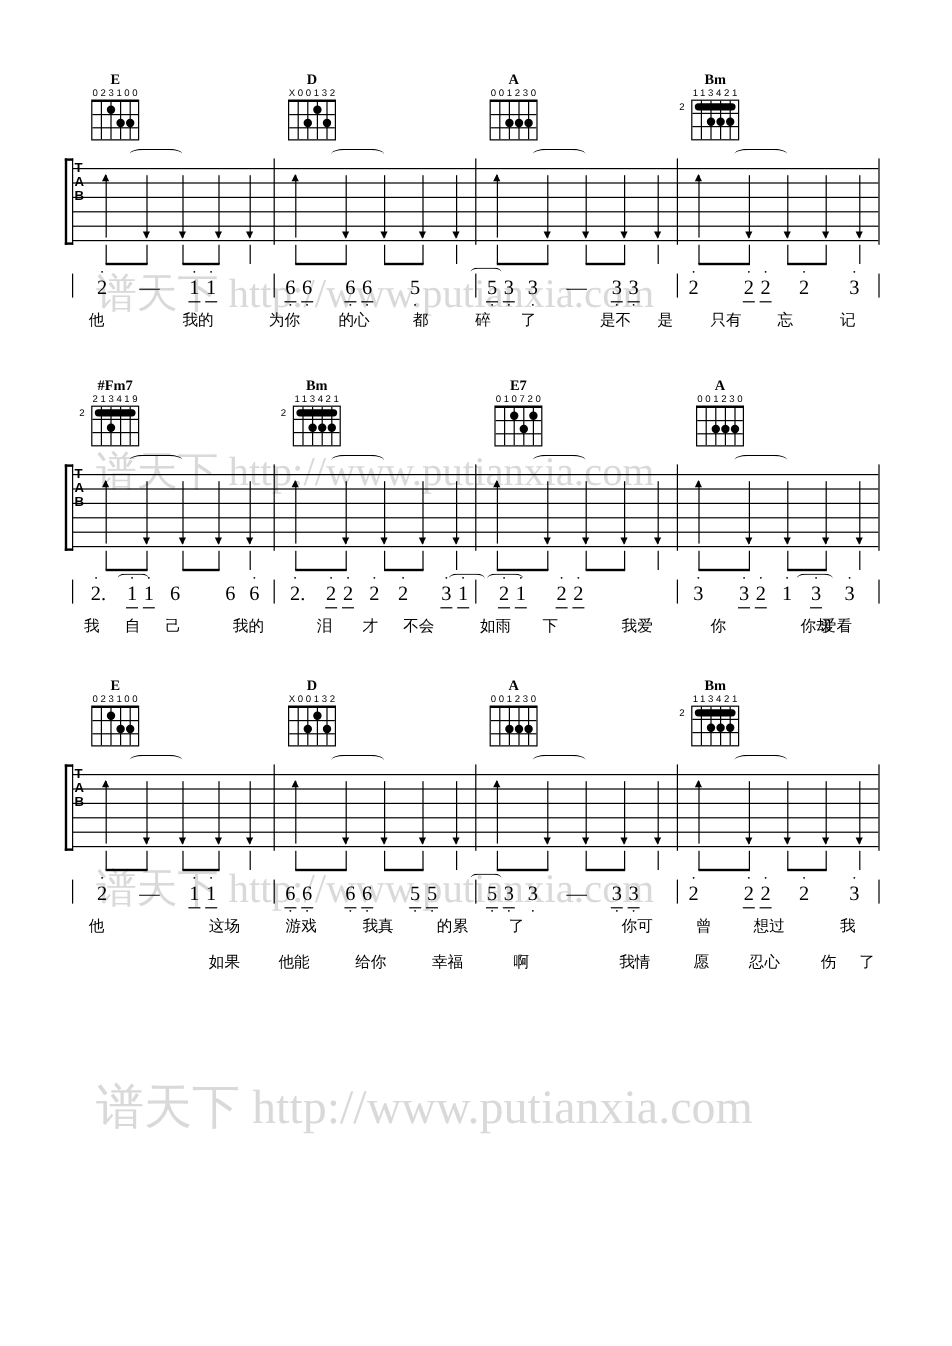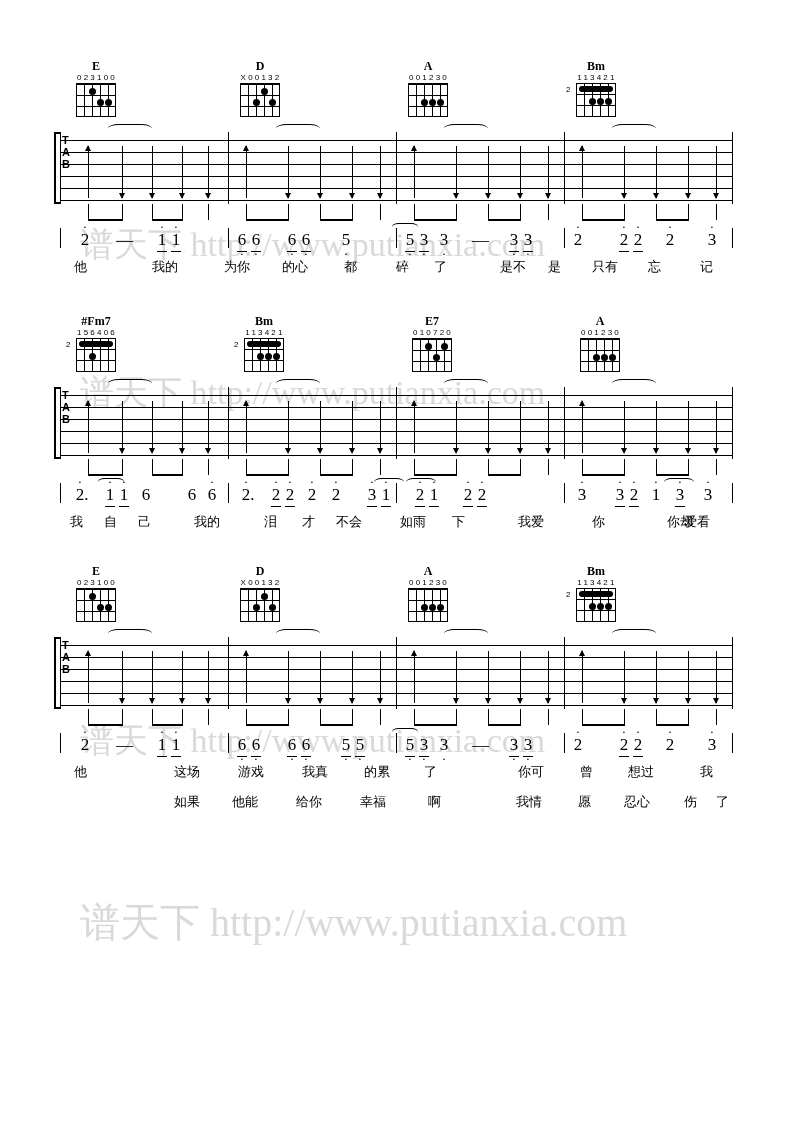--- a/index.html
+++ b/index.html
@@ -491,21 +491,21 @@
       <div class="lyr" style="left:700px;">记</div>
     </div>
   </div>
 
   <div class="system sys2">
 
     <div class="chords">
 
       <div class="chord" style="left:68px;">
         <div class="chord-name">#Fm7</div>
-        <div class="chord-fingers">156406</div>
+        <div class="chord-fingers">213419</div>
         <div class="grid-wrap">
           <div class="grid barre-top">
             <div class="fret-num">2</div>
             <div class="vline" style="left:7px;"></div>
               <div class="vline" style="left:15px;"></div>
             <div class="vline" style="left:23px;"></div>
               <div class="vline" style="left:31px;"></div>
             <div class="hline" style="top:10px;"></div>
               <div class="hline" style="top:21px;"></div>
             <div class="barre" style="left:2px;width:34px;top:5px;"></div>

